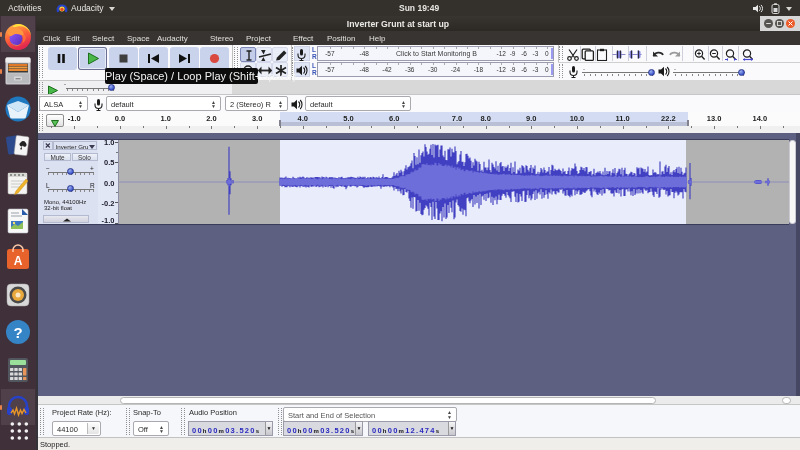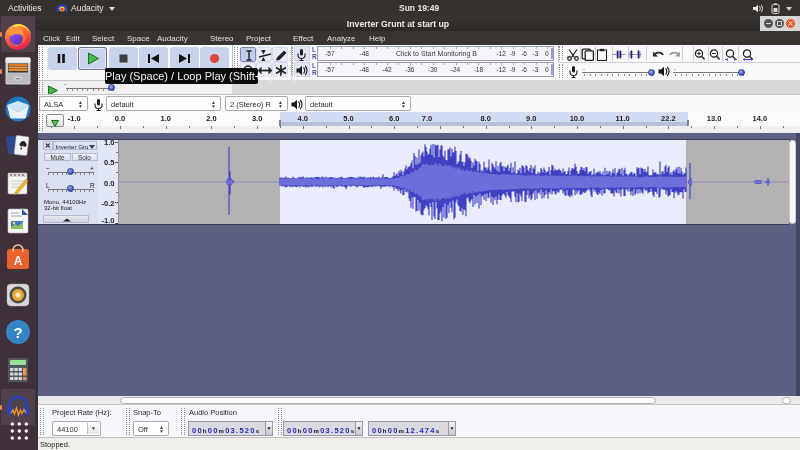--- a/index.html
+++ b/index.html
@@ -244,21 +244,21 @@
 
 <div id="menubar" class="abs">
   <span class="mitem" style="left:7px">Click</span>
   <span class="mitem" style="left:30px">Edit</span>
   <span class="mitem" style="left:56px">Select</span>
   <span class="mitem" style="left:91px">Space</span>
   <span class="mitem" style="left:121px">Audacity</span>
   <span class="mitem" style="left:174px">Stereo</span>
   <span class="mitem" style="left:210px">Project</span>
   <span class="mitem" style="left:257px">Effect</span>
-  <span class="mitem" style="left:291px">Analyze</span>
+  <span class="mitem" style="left:291px">Position</span>
   <span class="mitem" style="left:333px">Help</span>
 </div>
 
 <div id="tooldock" class="abs">
 
   <div class="panel" style="left:0;top:0;width:194px;height:35px"></div>
   <div class="grip" style="left:1px;top:2px;height:31px"></div>
   <div class="tbtn" style="left:10px;"><svg width="29" height="23" viewBox="0 0 29 23">
         <path d="M11 7v9M15.5 7v9" stroke="#111" stroke-width="2.6"></path>
       </svg></div>
@@ -571,21 +571,21 @@
   </div>
   <div class="abs" style="left:0;top:0;width:762px;height:21px">
       <div class="rlab" style="left:22.3px">-1.0</div>
       <div class="rlab" style="left:68.0px">0.0</div>
       <div class="rlab" style="left:113.7px">1.0</div>
       <div class="rlab" style="left:159.4px">2.0</div>
       <div class="rlab" style="left:205.1px">3.0</div>
       <div class="rlab" style="left:250.8px">4.0</div>
       <div class="rlab" style="left:296.5px">5.0</div>
       <div class="rlab" style="left:342.2px">6.0</div>
-      <div class="rlab" style="left:375px">7.0</div>
+      <div class="rlab" style="left:405px">7.0</div>
       <div class="rlab" style="left:433.6px">8.0</div>
       <div class="rlab" style="left:479.3px">9.0</div>
       <div class="rlab" style="left:525.0px">10.0</div>
       <div class="rlab" style="left:570.7px">11.0</div>
       <div class="rlab" style="left:616.4px">22.2</div>
       <div class="rlab" style="left:662.1px">13.0</div>
       <div class="rlab" style="left:707.8px">14.0</div>
       <div class="rtick" style="left:13.4px;height:1.5px"></div>
       <div class="rtick" style="left:36.3px;height:2.5px"></div>
       <div class="rtick" style="left:59.2px;height:1.5px"></div>
@@ -717,20 +717,24 @@
     <span class="cl">Off</span>
       <div class="spin">▲<br>▼</div>
   </div>
   <div class="grip" style="left:143px;top:3px;height:27px"></div>
   <span class="slab" style="left:151px">Audio Position</span>
   <div class="tfield" style="left:150px;width:85px">
     <span class="d" style="left:3px">00<i>h</i>00<i>m</i>03.520<i>s</i></span>
       <div class="ar">▼</div>
   </div>
   <div class="grip" style="left:240px;top:3px;height:27px"></div>
+  <div class="combo" style="left:245px;top:1.5px;width:174px;color:#555">
+    <span class="cl">Start and End of Selection</span>
+      <div class="spin">▲<br>▼</div>
+  </div>
   <div class="tfield" style="left:245px;width:80px">
     <span class="d" style="left:3px">00<i>h</i>00<i>m</i>03.520<i>s</i></span>
       <div class="ar">▼</div>
   </div>
   <div class="tfield" style="left:330px;width:88px">
     <span class="d" style="left:3px">00<i>h</i>00<i>m</i>12.474<i>s</i></span>
       <div class="ar">▼</div>
   </div>
 </div>
 

